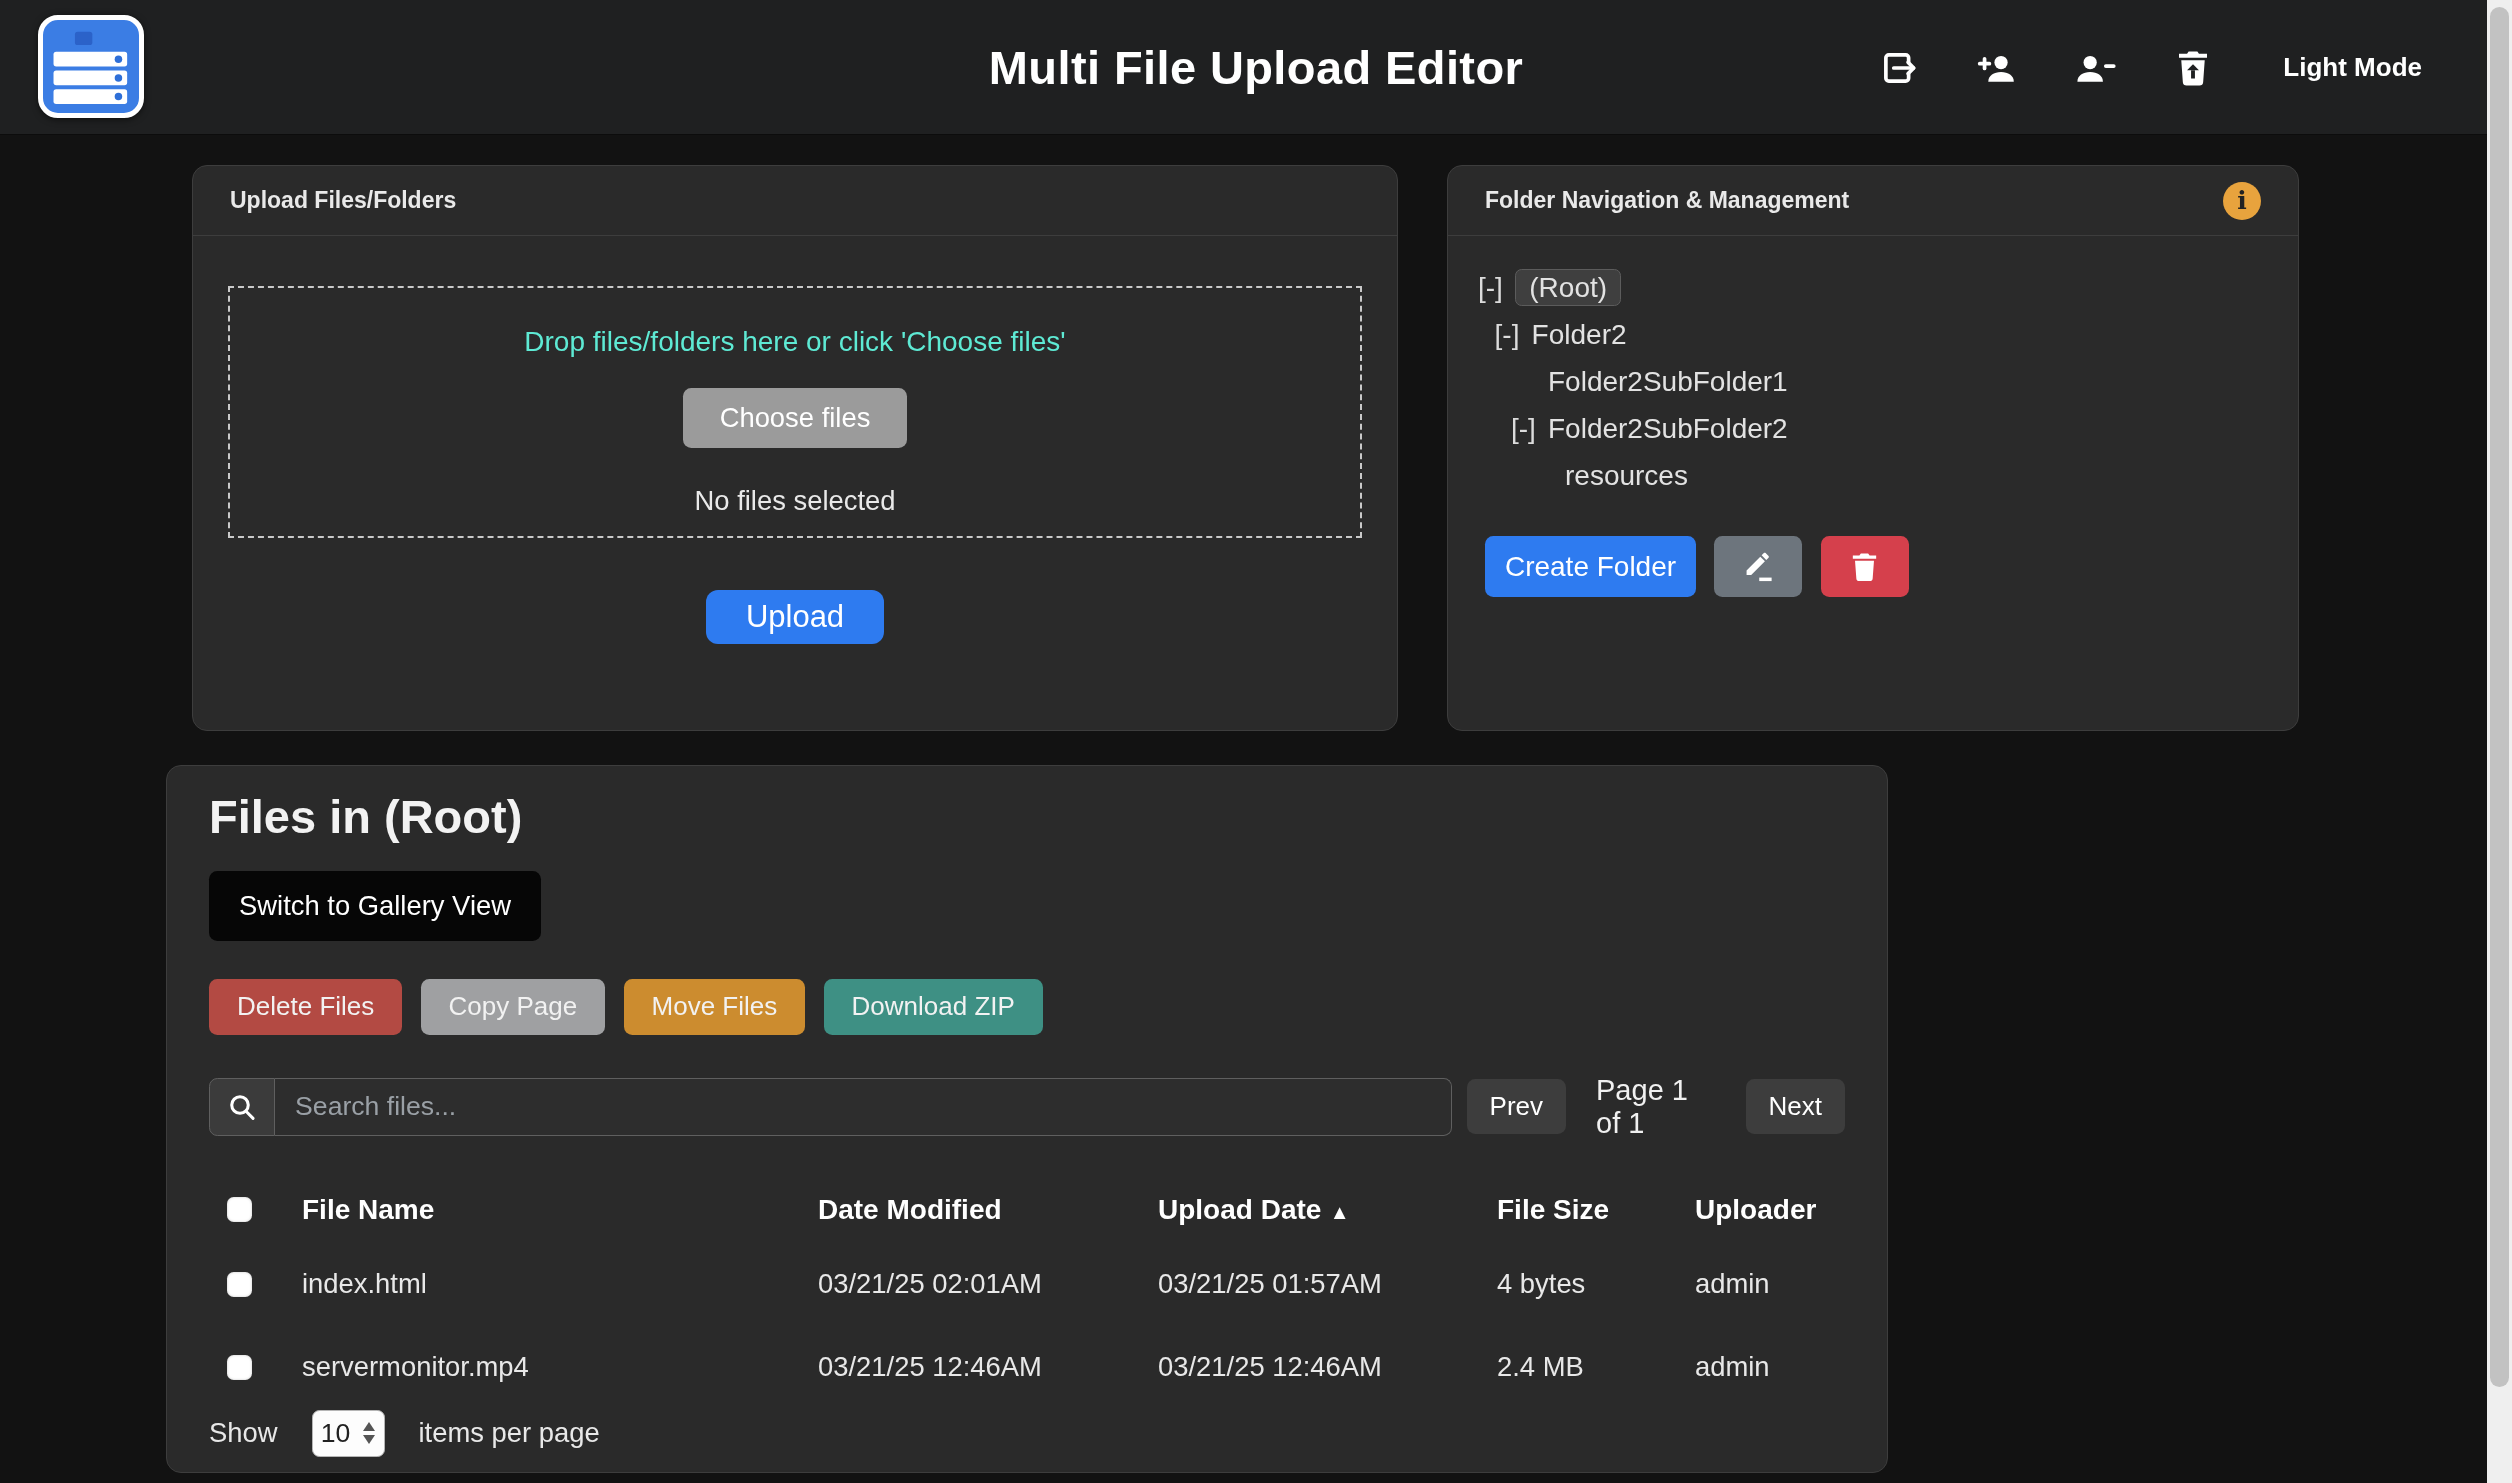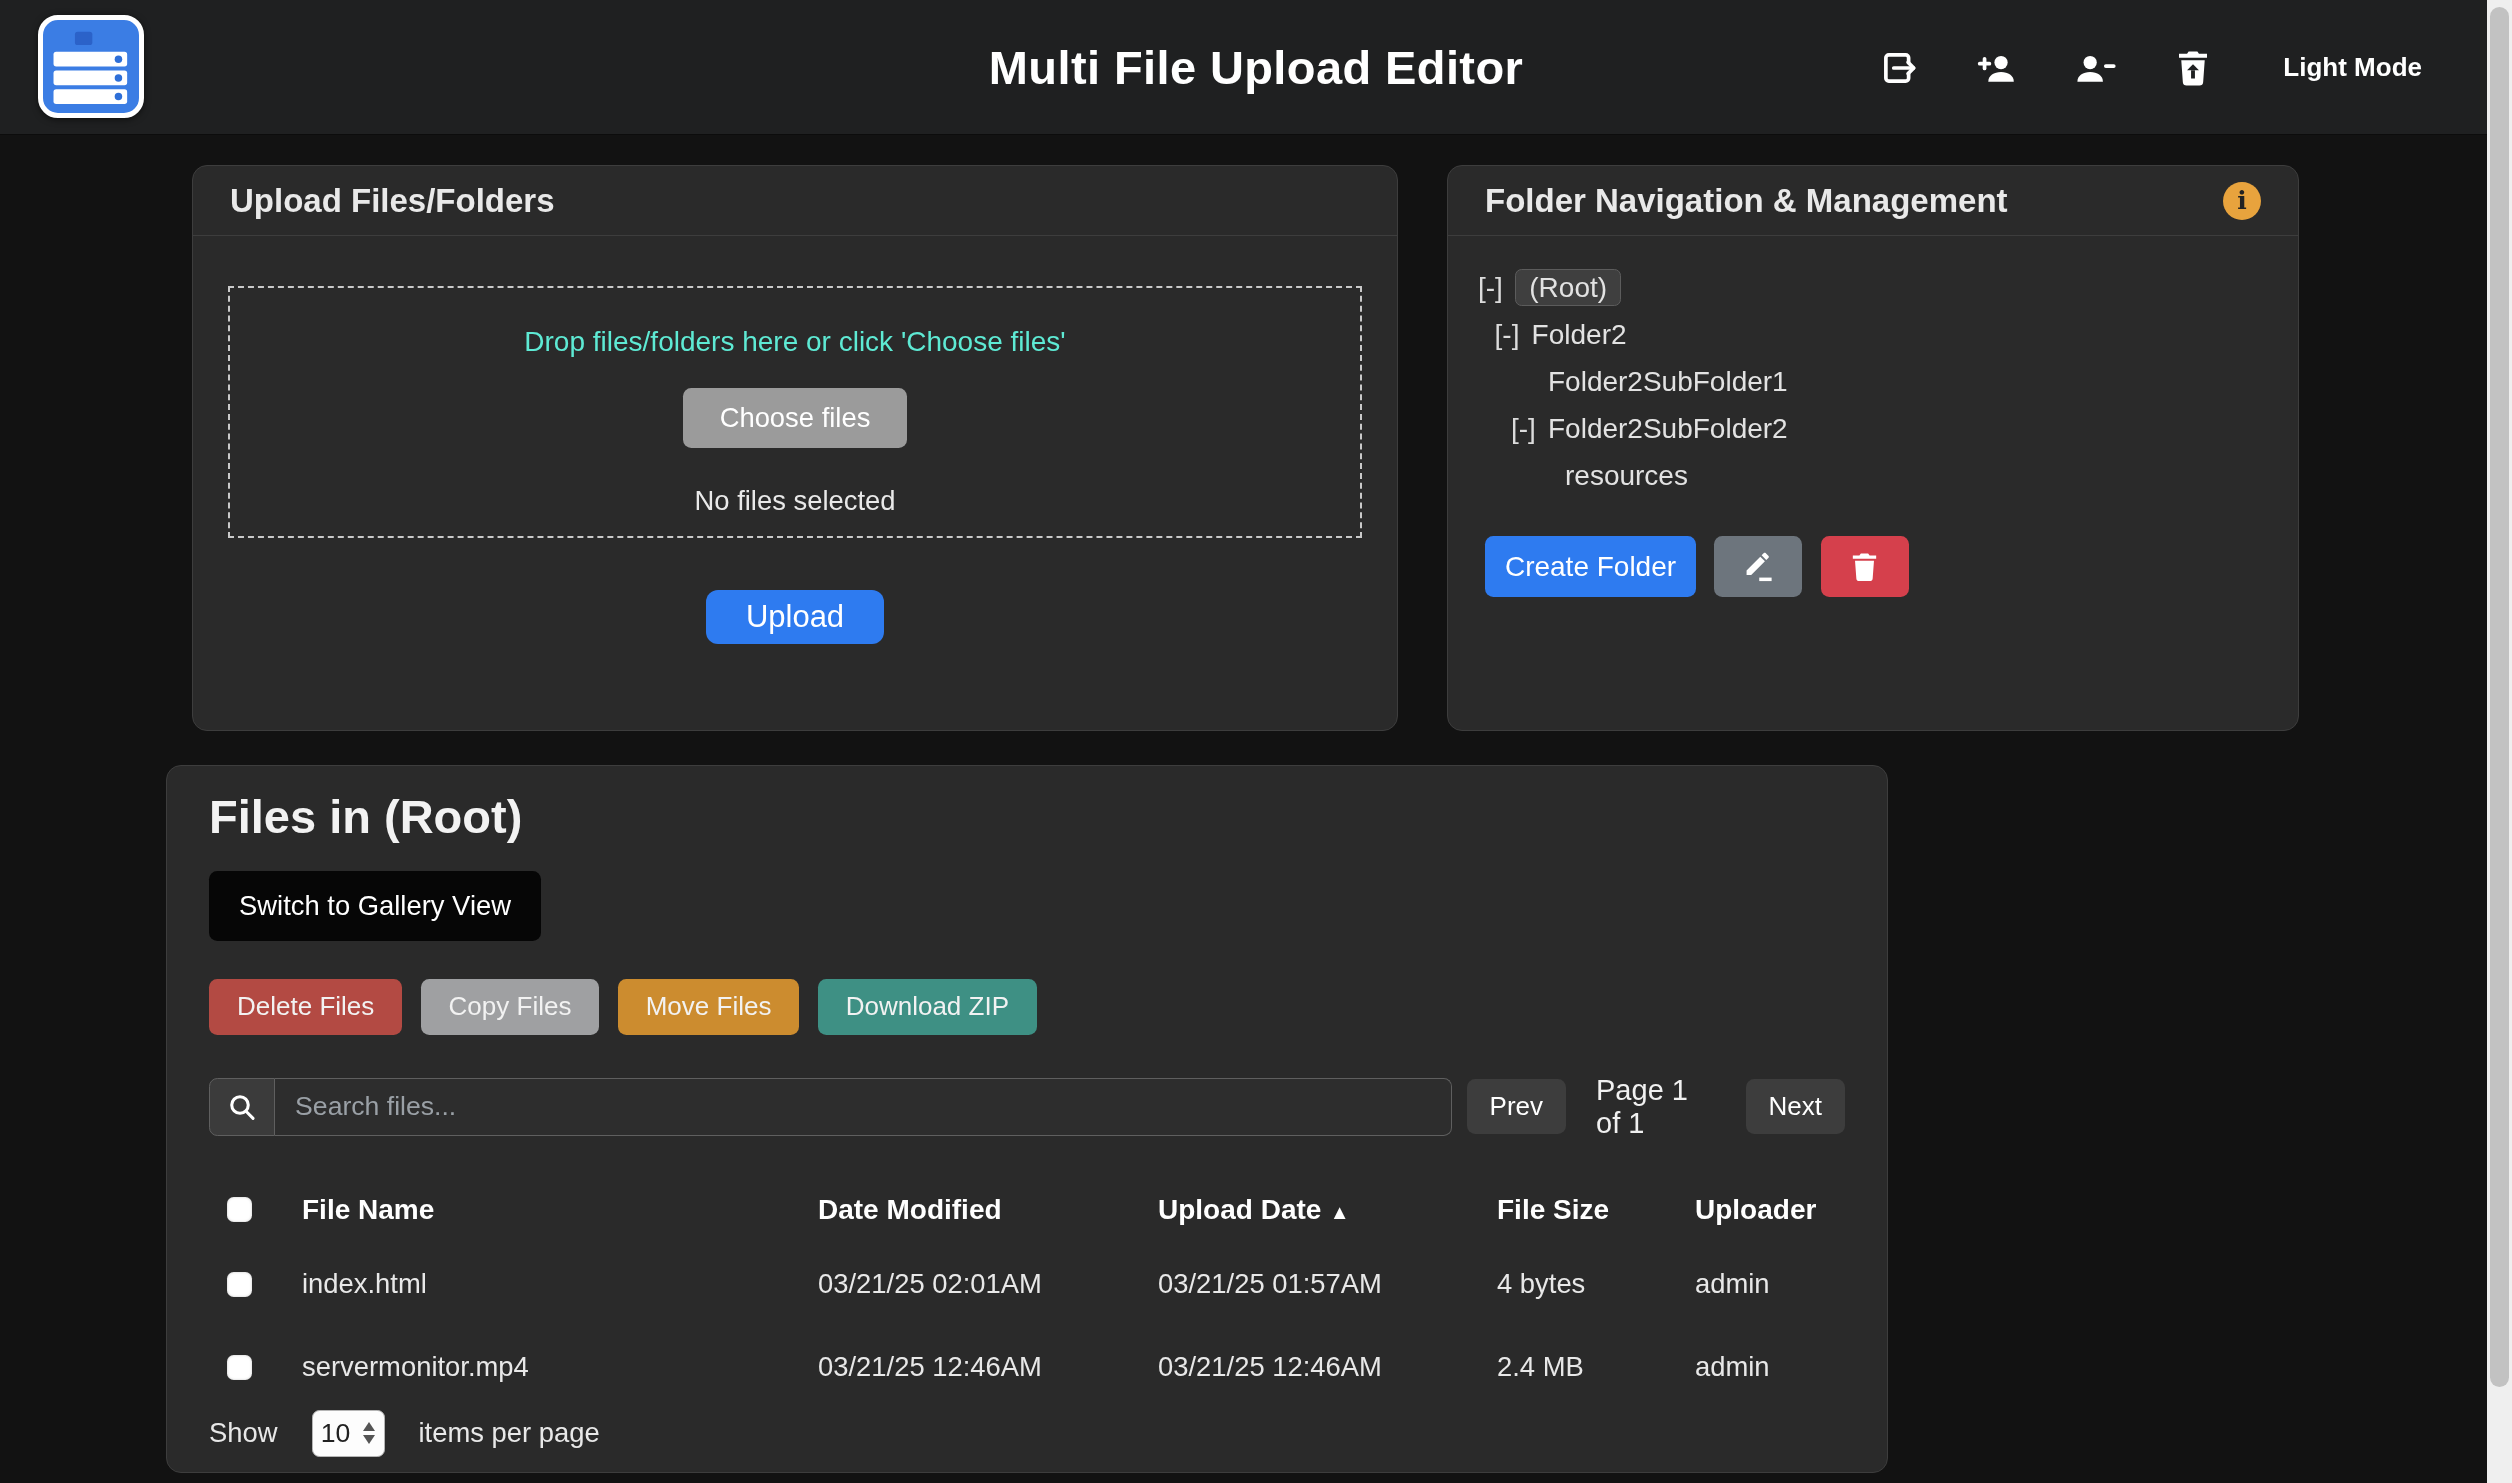--- a/index.html
+++ b/index.html
@@ -22,21 +22,21 @@
   .mode-toggle { font-size:26px; font-weight:700; color:#fff; cursor:pointer; margin-left:15px; }
 
   
   .sb-track { position:absolute; right:0; top:0; width:25px; height:1483px; background:#efefef; }
   .sb-thumb { position:absolute; left:3.3px; top:6.6px; width:18.3px; height:1380px; background:#c2c2c2; border-radius:10px; }
 
   
   .panel { position:absolute; background:#2a2a2a; border:1.7px solid #3d3d3d; border-radius:15px; }
   .panel-head { height:70px; display:flex; align-items:center; justify-content:space-between;
                 padding:0 37px; border-bottom:1.7px solid #3d3d3d; }
-  .panel-title { font-size:33px; font-weight:700; color:#e9e9e9; }
+  .panel-title { font-size:23px; font-weight:700; color:#e9e9e9; }
 
   .upload-panel { left:192px; top:165px; width:1206px; height:566px; }
   .upload-body { padding:50px 35px 0; }
   .dropzone { height:252px; border:2.5px dashed #c9c9c9; text-align:center; padding-top:38px; cursor:pointer; }
   .drop-text { font-size:28px; color:#5eead4; }
   .choose-btn { margin-top:30px; display:inline-block; background:#9b9b9b; color:#fff; font-size:27.4px;
                 padding:14px 37px; border-radius:8.3px; cursor:pointer; }
   .no-files { margin-top:37px; font-size:27.4px; color:#e9e9e9; }
   .upload-btn { display:block; margin:52px auto 0; width:178px; height:54px; background:#2e7bf0; color:#fff;
                 font-size:31px; border:none; border-radius:12px; cursor:pointer;
@@ -226,21 +226,21 @@
   </div>
 </div>
 
 <div class="panel files-panel">
   <div class="files-body">
     <div class="files-title">Files in (Root)</div>
     <button class="gallery-btn">Switch to Gallery View</button>
 
     <div class="bulk-row">
       <button class="bulk-btn b-del">Delete Files</button>
-      <button class="bulk-btn b-copy">Copy Files</button>
+      <button class="bulk-btn b-copy">Copy Page</button>
       <button class="bulk-btn b-move">Move Files</button>
       <button class="bulk-btn b-zip">Download ZIP</button>
     </div>
 
     <div class="search-row">
       <div class="search-icon-seg">
         <svg viewBox="0 0 24 24" fill="none" stroke="#fff" stroke-width="2.3" stroke-linecap="round">
           <circle cx="10.5" cy="10.5" r="6.2"></circle>
             <line x1="15.2" y1="15.4" x2="20.3" y2="20.5"></line>
         </svg>

